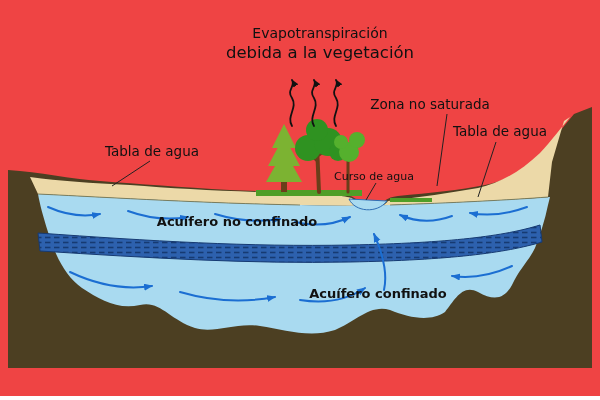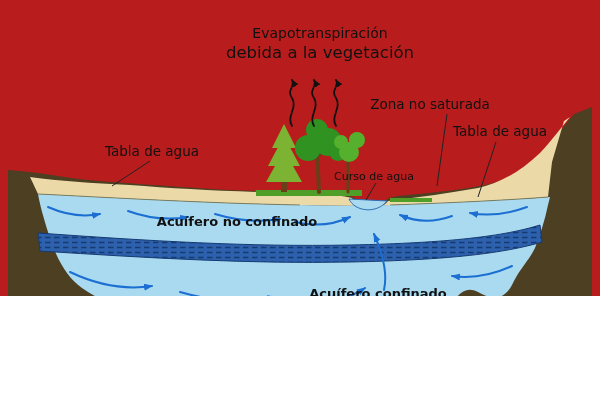--- a/index.html
+++ b/index.html
@@ -1,16 +1,16 @@
 <!DOCTYPE html>
 <html><head>
 <meta charset="utf-8">
 <style>
   html,body{margin:0;padding:0;background:#fff;}
-  .stage{position:relative;width:600px;height:296px;background:#b91c1c;overflow:hidden;
+  .stage{position:relative;width:600px;height:396px;background:#ef4444;overflow:hidden;
          font-family:"DejaVu Sans", sans-serif;}
   svg{display:block;}
   text{fill:#111;}
   .t-title1{font-size:14px;}
   .t-title2{font-size:16.5px;}
   .t-label{font-size:13.5px;}
   .t-small{font-size:11px;}
   .t-bold{font-size:13px;font-weight:bold;}
   .flow{fill:none;stroke:#1b6ed2;stroke-width:2;stroke-linecap:round;}
   .wavy{fill:none;stroke:#111;stroke-width:1.8;stroke-linecap:round;}

